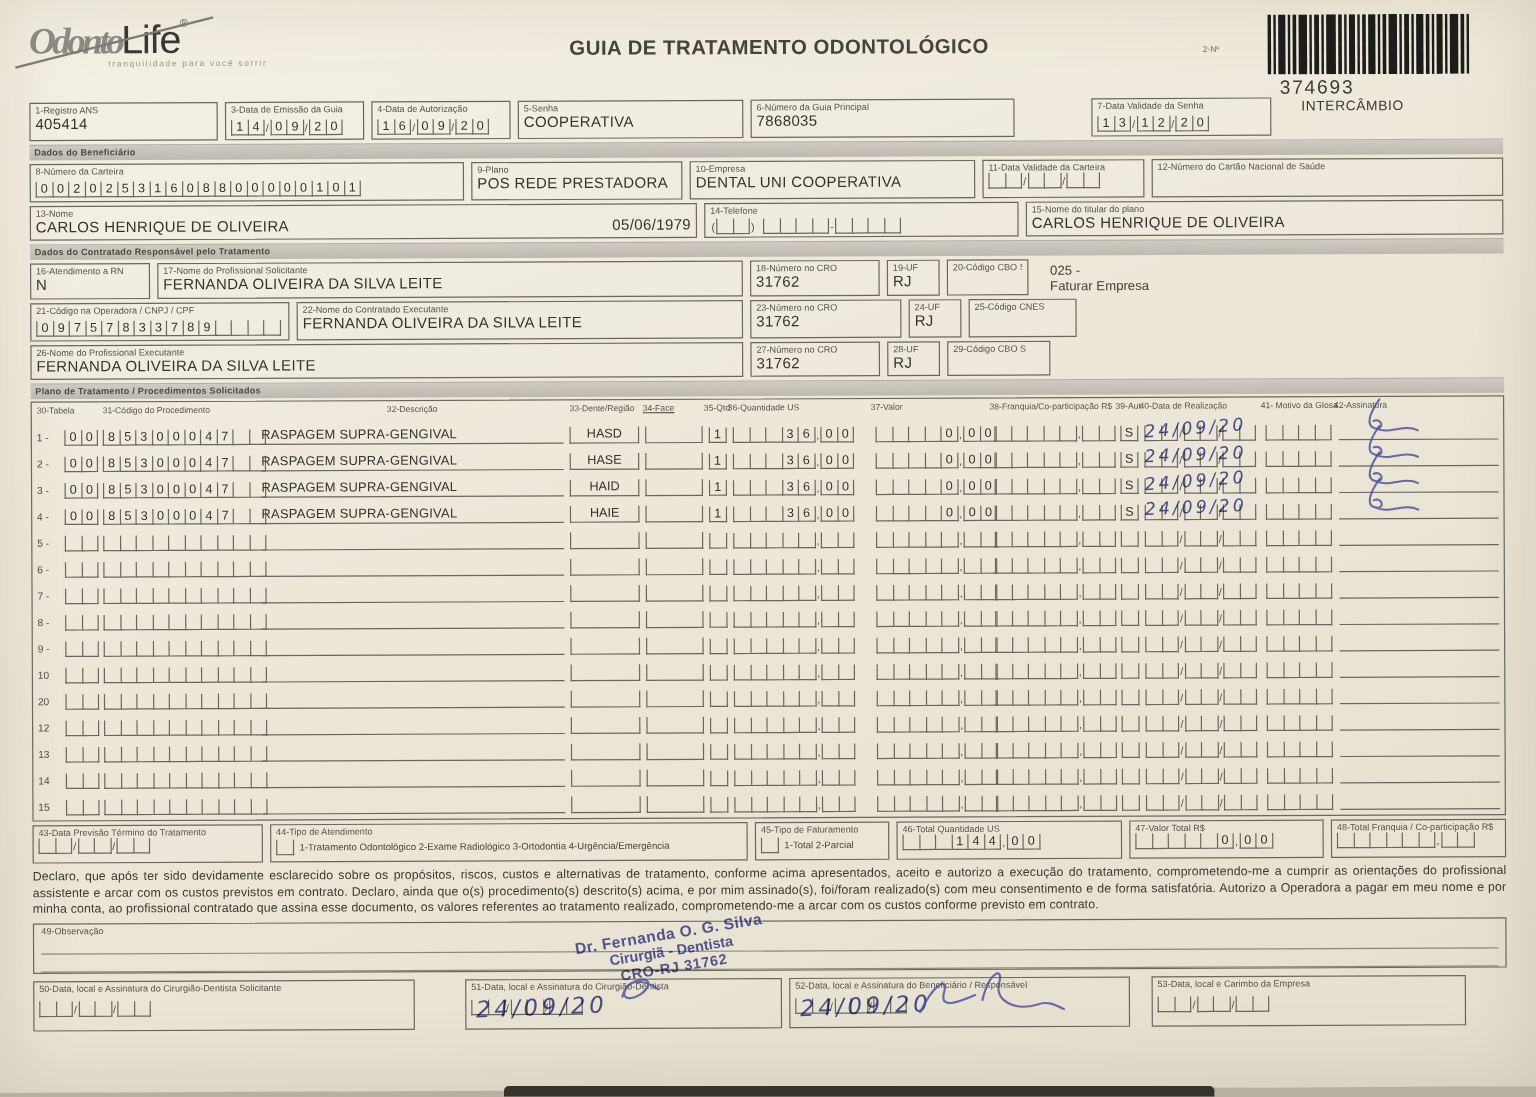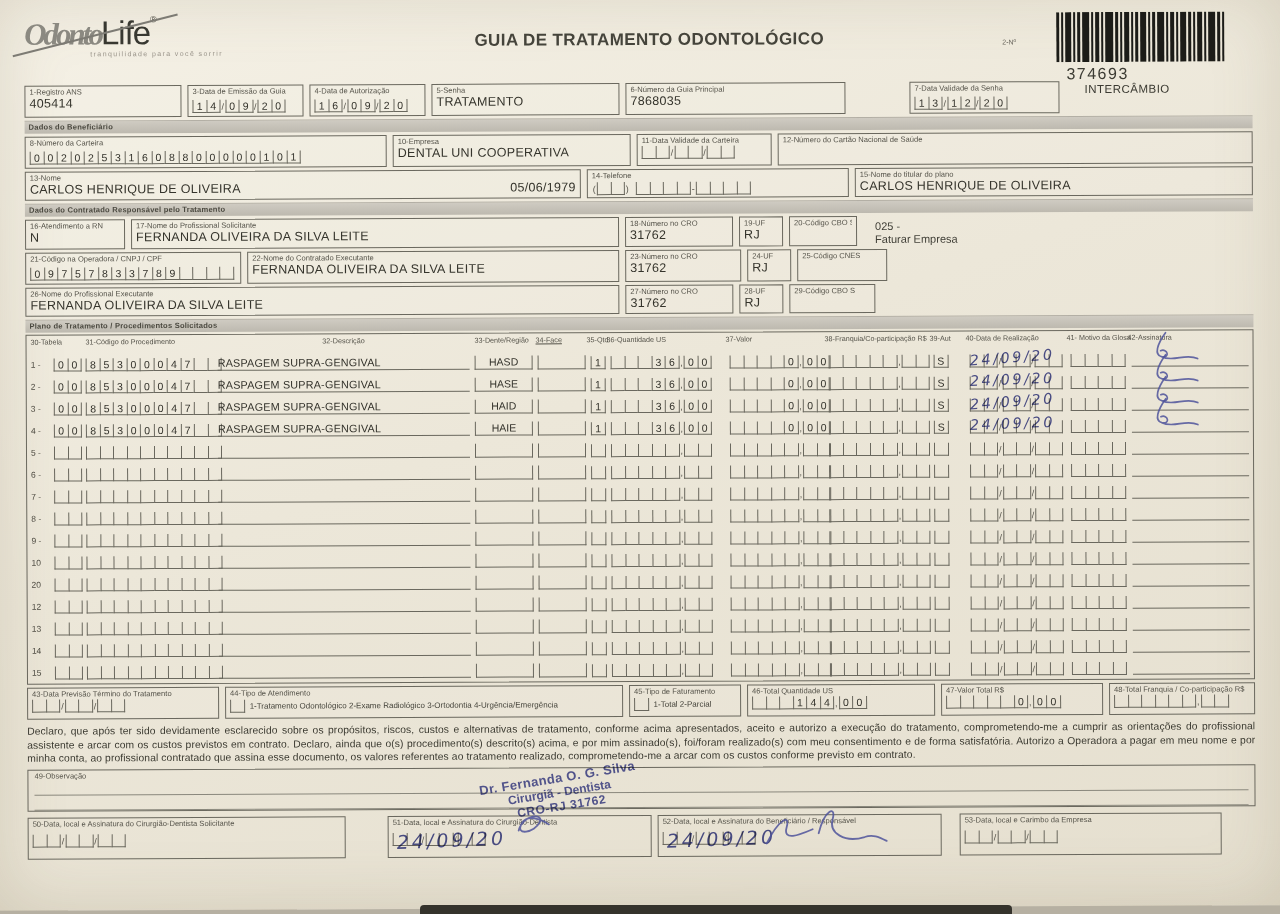--- a/index.html
+++ b/index.html
@@ -44,21 +44,21 @@
   .dgroup{display:inline-flex;align-items:flex-end;}
   .cwrap{display:inline-flex;align-items:flex-end;}
   .rel{position:relative;}
   
   .ptable{border:1.4px solid #6a685e;margin-top:2px;padding:2px 4px 4px 4px;}
   .thead{display:flex;gap:5px;font-size:7.2px;color:#55534a;white-space:nowrap;height:12px;}
   .thead span{overflow:visible;}
   .trow{display:flex;gap:5px;height:22px;align-items:flex-end;}
   .w-rn{width:18px;}.w-tab{width:27px;}.w-cod{width:127px;}.w-desc{width:252px;}
   .w-dente{width:56px;}.w-face{width:46px;text-decoration:underline;}.w-qtd{width:15px;}.w-qus{width:100px;}
-  .w-val{width:108px;}.w-fra{width:100px;}.w-aut{width:15px;}.w-data{width:96px;margin-left:16px;}
+  .w-val{width:108px;}.w-fra{width:100px;}.w-aut{width:15px;}.w-data{width:96px;}
   .w-glosa{width:56px;}.w-assin{flex:1;}
   .rn{font-size:8.5px;color:#4c4a41;align-self:flex-end;line-height:13px;}
   .desc{border-bottom:1px solid #6a685e;font-size:10.8px;color:#33322b;height:14px;line-height:14px;letter-spacing:.2px;white-space:nowrap;overflow:hidden;}
   .dente{border-left:1px solid #6a685e;border-right:1px solid #6a685e;border-bottom:1px solid #6a685e;
     font-size:10.5px;color:#33322b;height:13px;line-height:13px;text-align:center;}
   .assin{border-bottom:1px solid #6a685e;height:14px;}
   .sigsvg{position:absolute;left:0;top:-10px;overflow:visible;width:80px;height:26px;}
   .sigsvg path{stroke:#4f549b;fill:none;stroke-width:1.7;stroke-linecap:round;opacity:.85;}
   
   .hw{font-family:"DejaVu Sans",sans-serif;font-style:italic;color:#4f549b;mix-blend-mode:multiply;}
@@ -186,21 +186,21 @@
               <span class="sep">/</span>
               <span class="comb">
                 <span class="c">2</span>
                 <span class="c">0</span>
               </span>
             </span>
           </span>
     </div>
     <div class="field" style="width:188px">
       <span class="fl">5-Senha</span>
-      <span class="fv">TRATAMENTO</span>
+      <span class="fv">COOPERATIVA</span>
     </div>
     <div class="field" style="width:220px">
       <span class="fl">6-Número da Guia Principal</span>
       <span class="fv">7868035</span>
     </div>
     <div class="field" style="width:150px;margin-left:58px">
       <span class="fl">7-Data Validade da Senha</span>
       <span class="cwrap">
             <span class="dgroup">
               <span class="comb">
@@ -245,20 +245,24 @@
               <span class="c">0</span>
               <span class="c">0</span>
               <span class="c">0</span>
               <span class="c">0</span>
               <span class="c">1</span>
               <span class="c">0</span>
               <span class="c">1</span>
             </span>
           </span>
     </div>
+    <div class="field" style="width:176px">
+      <span class="fl">9-Plano</span>
+      <span class="fv">POS REDE PRESTADORA</span>
+    </div>
     <div class="field" style="width:238px">
       <span class="fl">10-Empresa</span>
       <span class="fv">DENTAL UNI COOPERATIVA</span>
     </div>
     <div class="field" style="width:135px">
       <span class="fl">11-Data Validade da Carteira</span>
       <span class="cwrap">
             <span class="dgroup">
               <span class="comb">
                 <span class="c"></span>
@@ -376,21 +380,21 @@
               <span class="c"></span>
               <span class="c"></span>
               <span class="c"></span>
             </span>
           </span>
     </div>
     <div class="field" style="width:372px">
       <span class="fl">22-Nome do Contratado Executante</span>
       <span class="fv">FERNANDA OLIVEIRA DA SILVA LEITE</span>
     </div>
-    <div class="field" style="width:116px">
+    <div class="field" style="width:126px">
       <span class="fl">23-Número no CRO</span>
       <span class="fv">31762</span>
     </div>
     <div class="field" style="width:44px">
       <span class="fl">24-UF</span>
       <span class="fv">RJ</span>
     </div>
     <div class="field" style="width:90px">
       <span class="fl">25-Código CNES</span>
       <span class="fv"></span>

